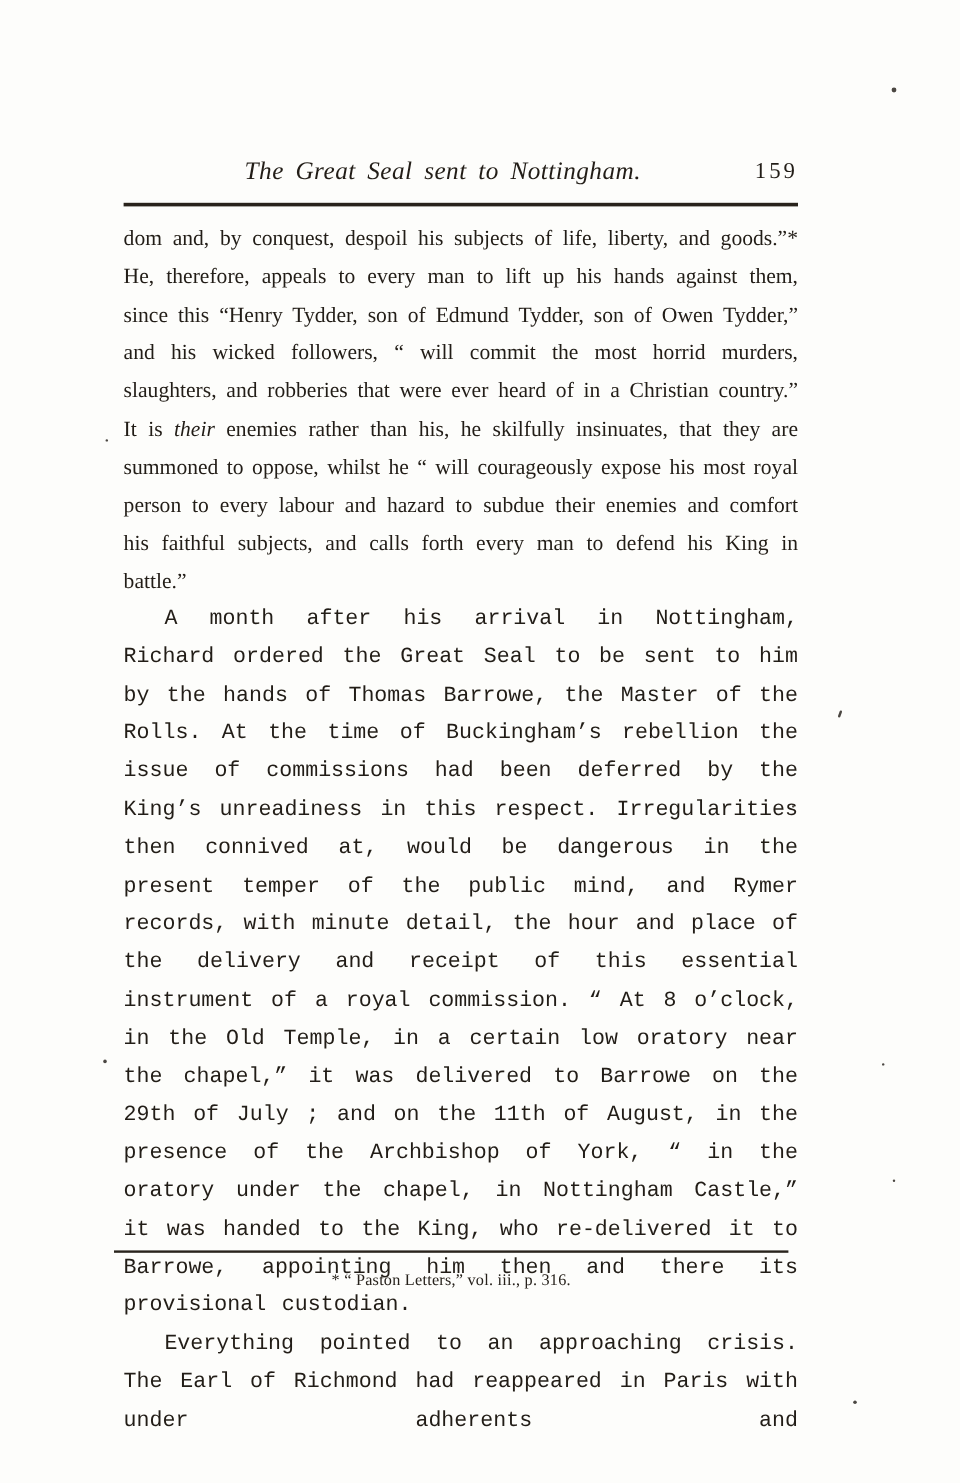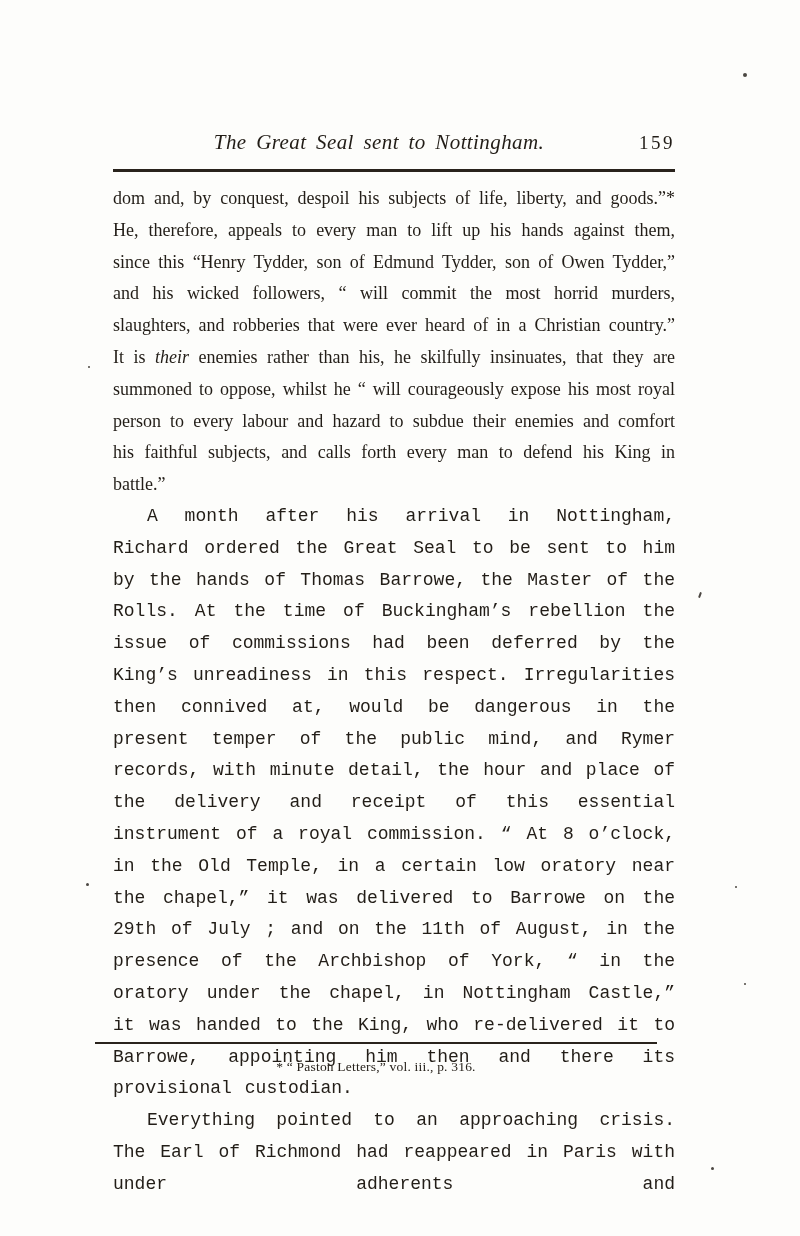--- a/index.html
+++ b/index.html
@@ -10,21 +10,21 @@
   }
   .page {
     position: relative;
     width: 800px; height: 1236px;
     background: #fdfdfb;
     color: #221d17;
     overflow: hidden;
   }
   .text-block {
     position: absolute;
-    left: 113px; top: 130px;
+    left: 103px; top: 130px;
     width: 562px;
   }
   .header { position: relative; height: 34px; }
   .running-title {
     position: absolute; left: 0; right: 30px; top: 0;
     text-align: center;
     font-style: italic;
     font-size: 21px;
     letter-spacing: 0.4px;
     word-spacing: 4px;

